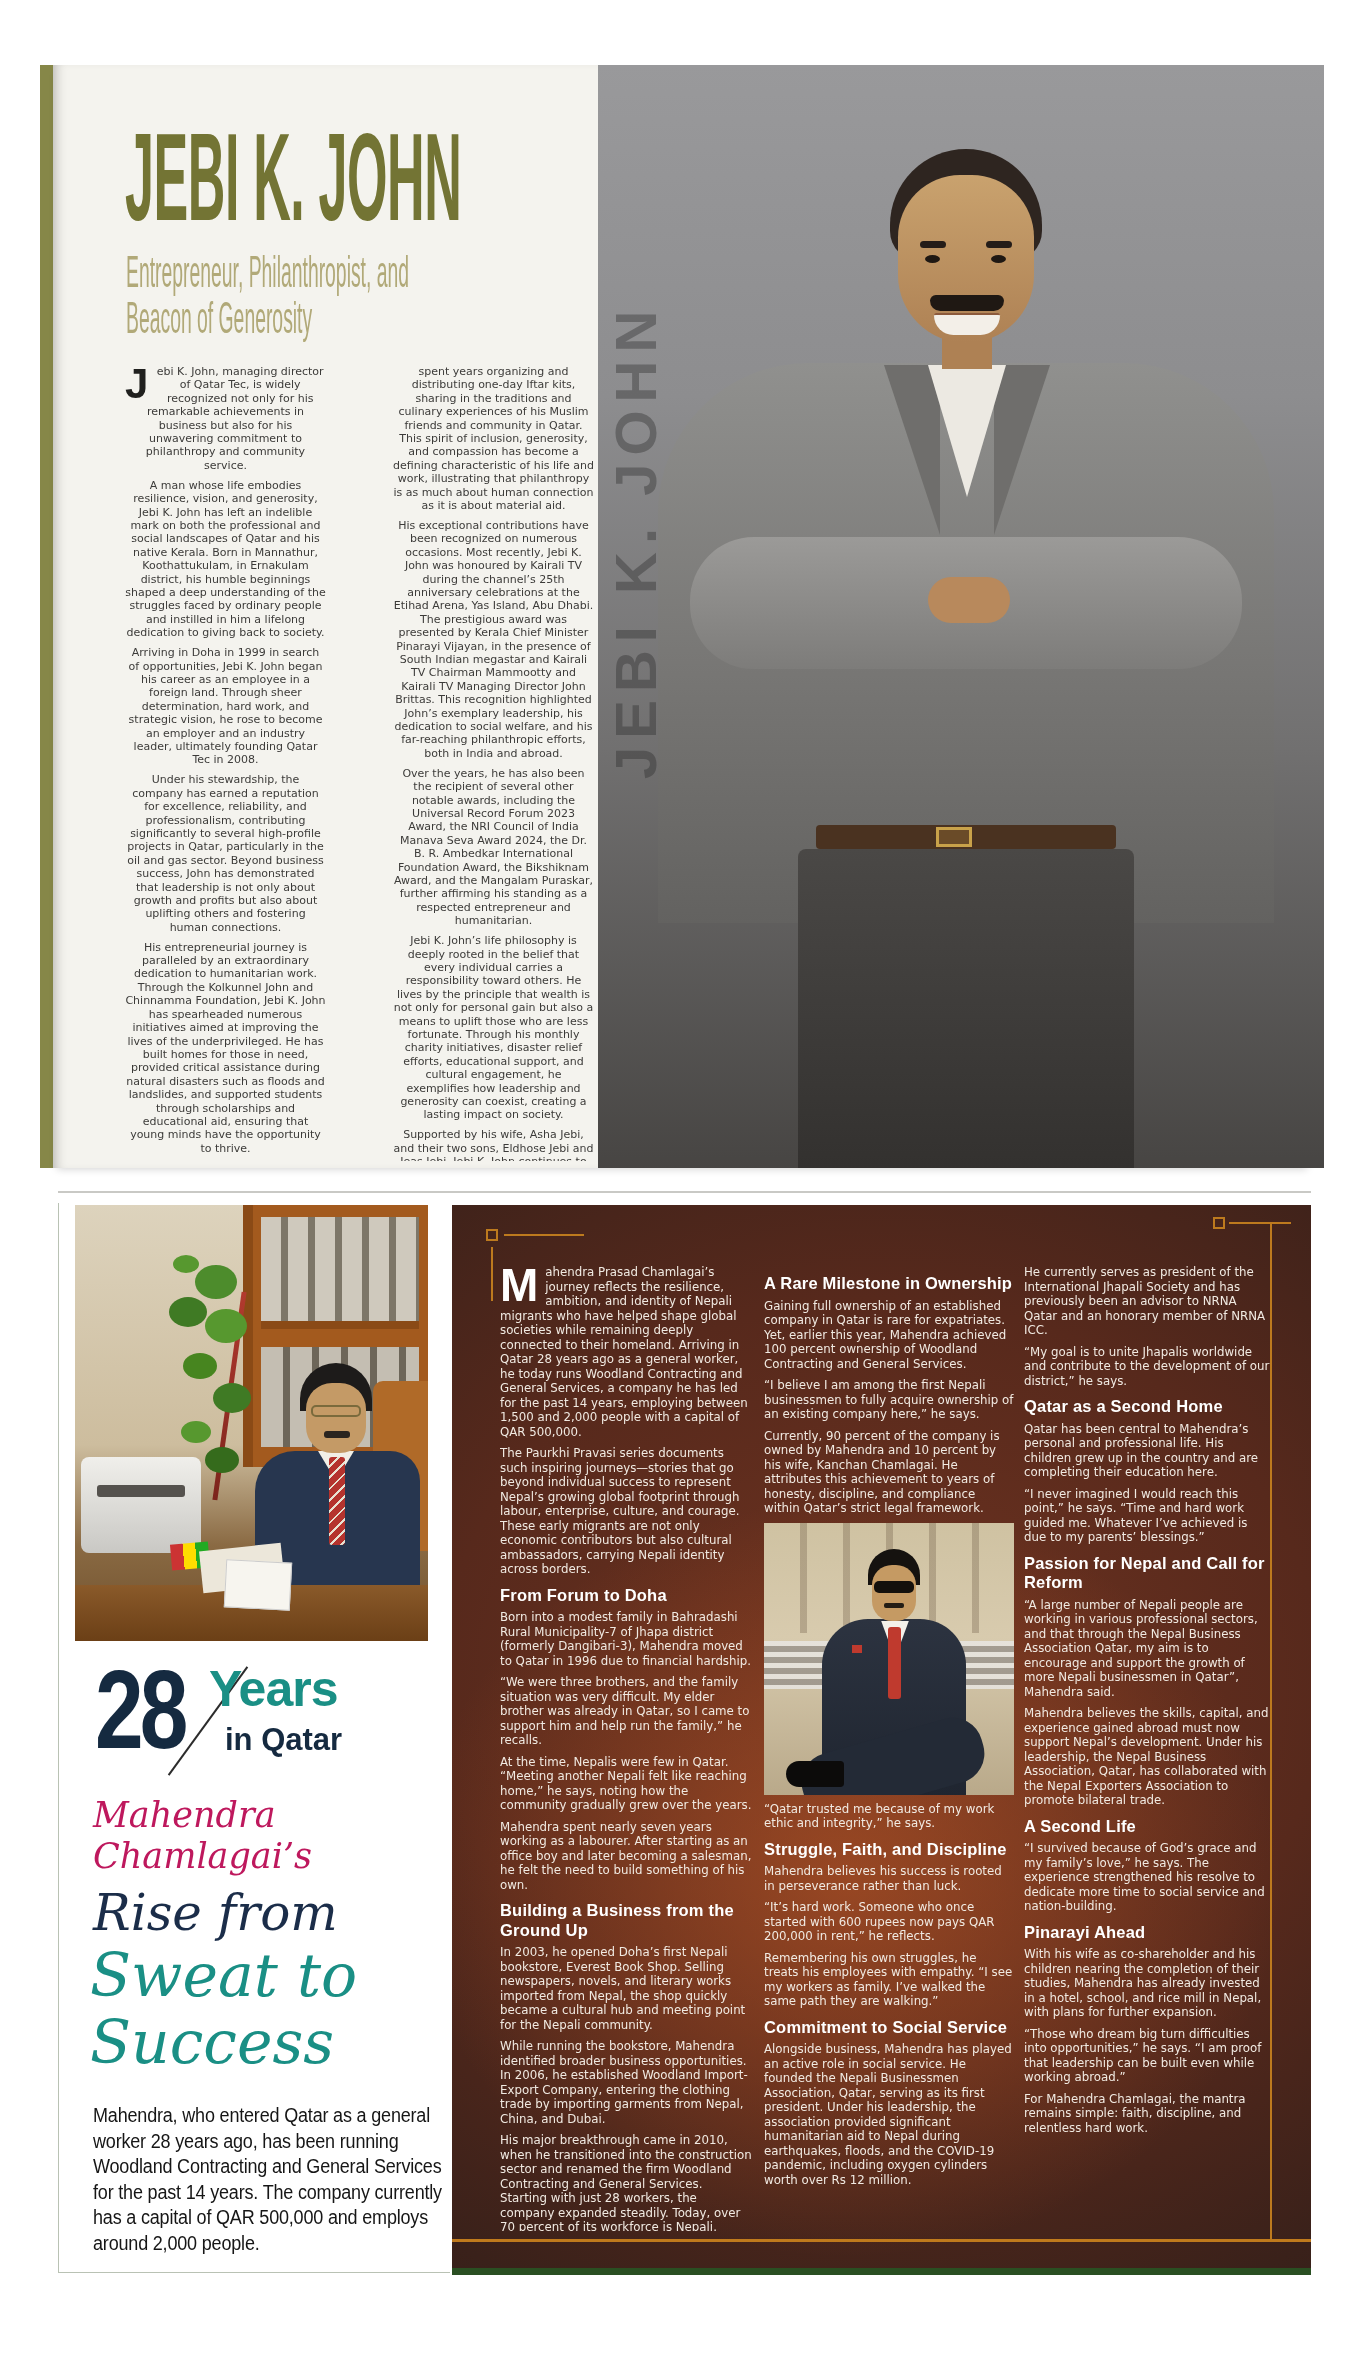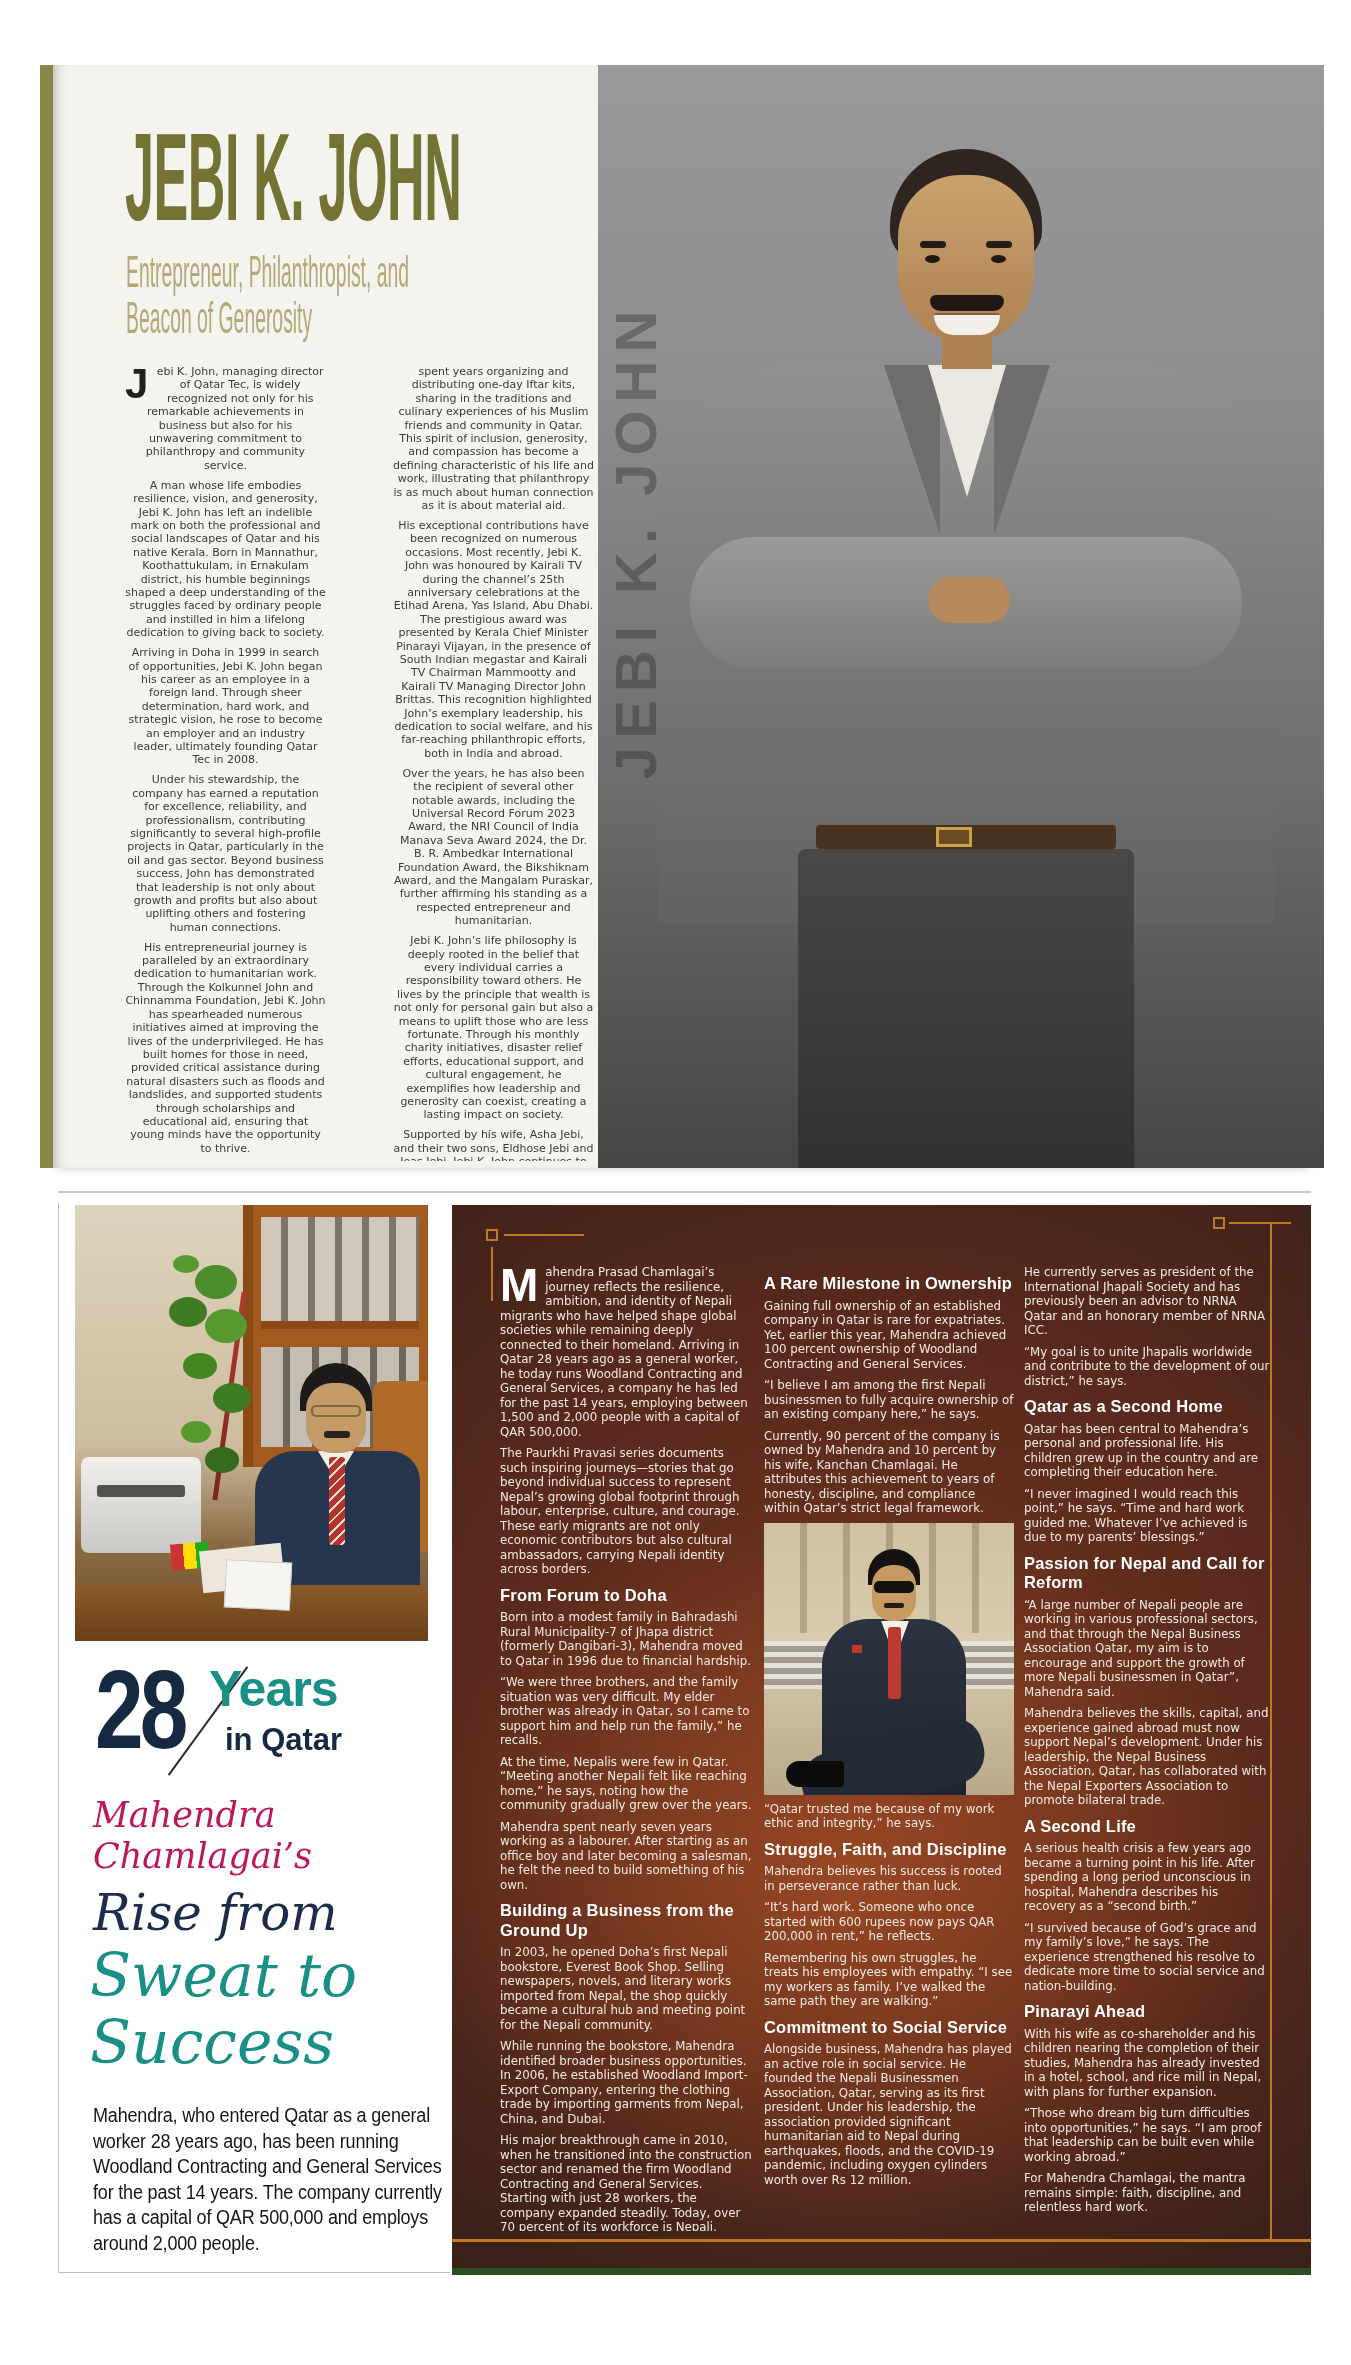--- a/index.html
+++ b/index.html
@@ -307,21 +307,20 @@
     <div class="dcol dcol3 dark">
         <p>He currently serves as president of the International Jhapali Society and has previously been an advisor to NRNA Qatar and an honorary member of NRNA ICC.</p>
         <p>“My goal is to unite Jhapalis worldwide and contribute to the development of our district,” he says.</p>
         <h3>Qatar as a Second Home</h3>
         <p>Qatar has been central to Mahendra’s personal and professional life. His children grew up in the country and are completing their education here.</p>
         <p>“I never imagined I would reach this point,” he says. “Time and hard work guided me. Whatever I’ve achieved is due to my parents’ blessings.”</p>
         <h3>Passion for Nepal and Call for Reform</h3>
         <p>“A large number of Nepali people are working in various professional sectors, and that through the Nepal Business Association Qatar, my aim is to encourage and support the growth of more Nepali businessmen in Qatar”, Mahendra said.</p>
         <p>Mahendra believes the skills, capital, and experience gained abroad must now support Nepal’s development. Under his leadership, the Nepal Business Association, Qatar, has collaborated with the Nepal Exporters Association to promote bilateral trade.</p>
         <h3>A Second Life</h3>
-        <p>A serious health crisis a few years ago became a turning point in his life. After spending a long period unconscious in hospital, Mahendra describes his recovery as a “second birth.”</p>
         <p>“I survived because of God’s grace and my family’s love,” he says. The experience strengthened his resolve to dedicate more time to social service and nation-building.</p>
         <h3>Pinarayi Ahead</h3>
         <p>With his wife as co-shareholder and his children nearing the completion of their studies, Mahendra has already invested in a hotel, school, and rice mill in Nepal, with plans for further expansion.</p>
         <p>“Those who dream big turn difficulties into opportunities,” he says. “I am proof that leadership can be built even while working abroad.”</p>
         <p>For Mahendra Chamlagai, the mantra remains simple: faith, discipline, and relentless hard work.</p>
       </div>
 
     <div class="gold-rule"></div>
     <div class="green-strip"></div>
   </section>

